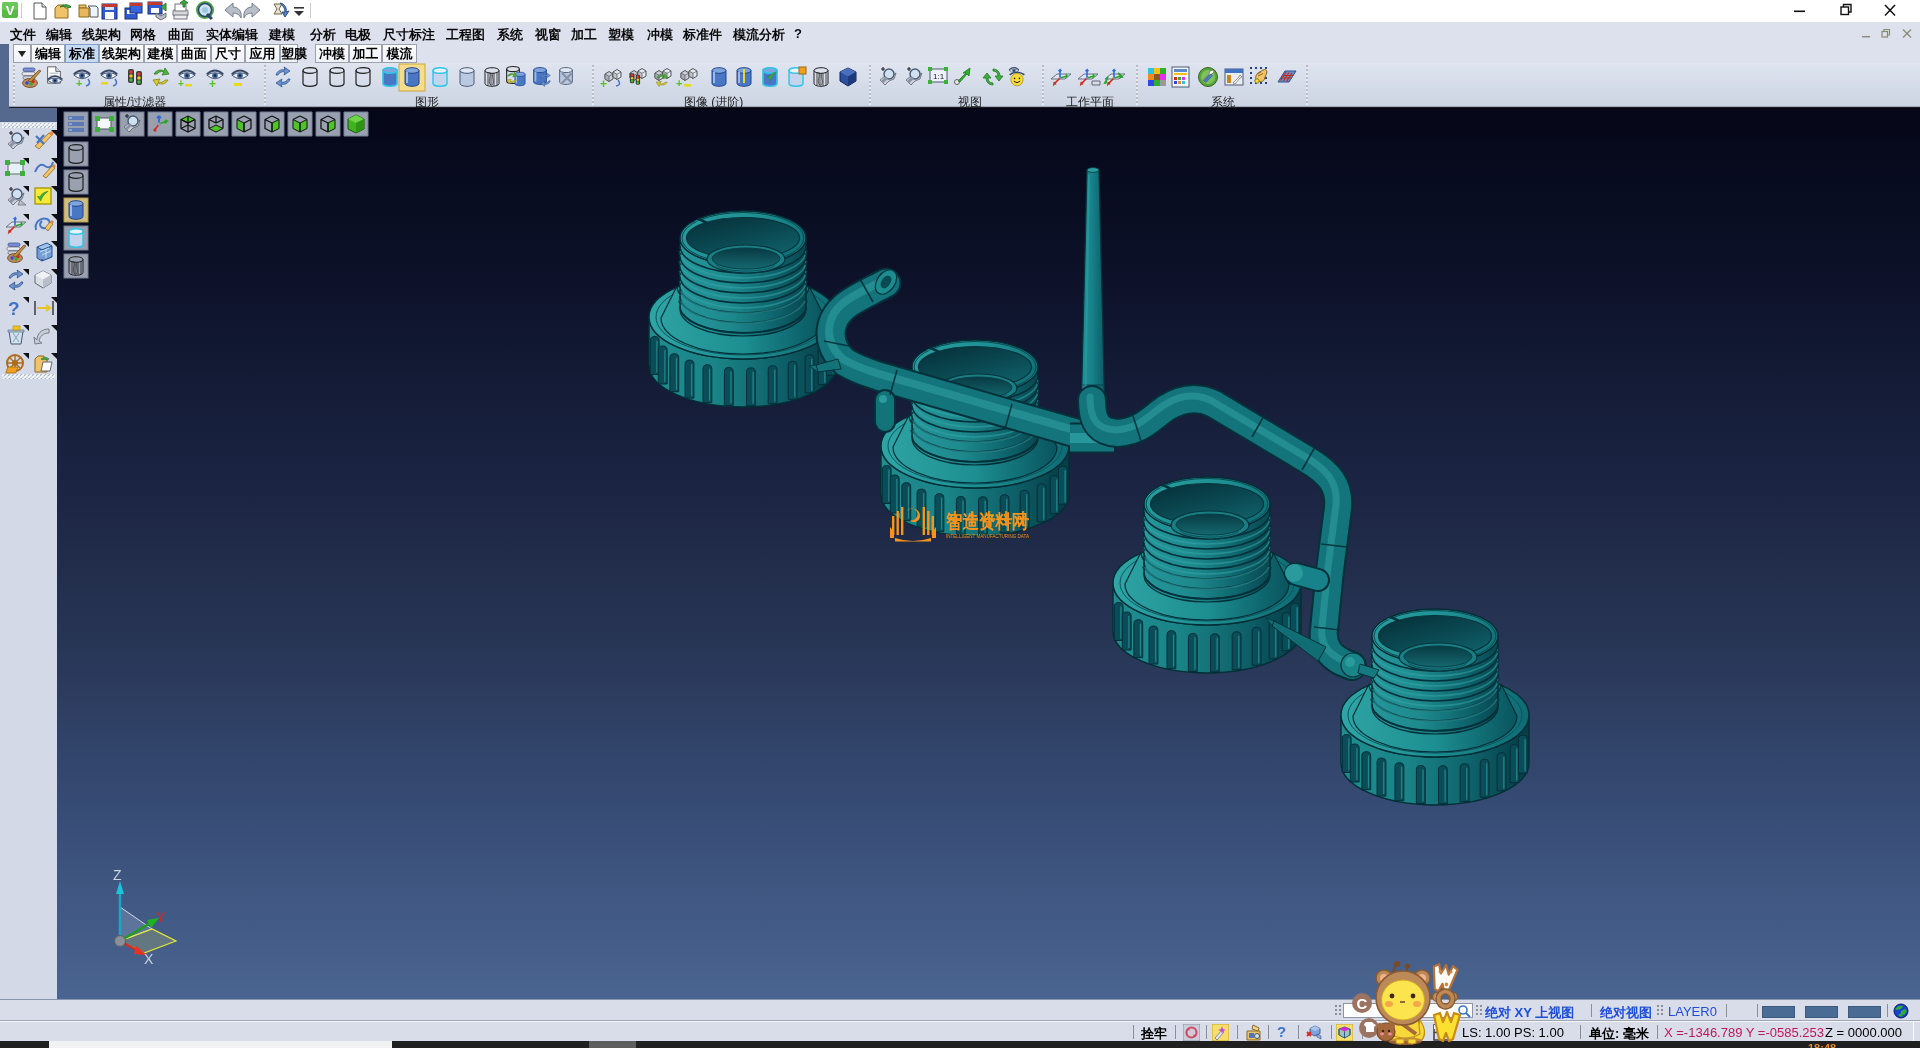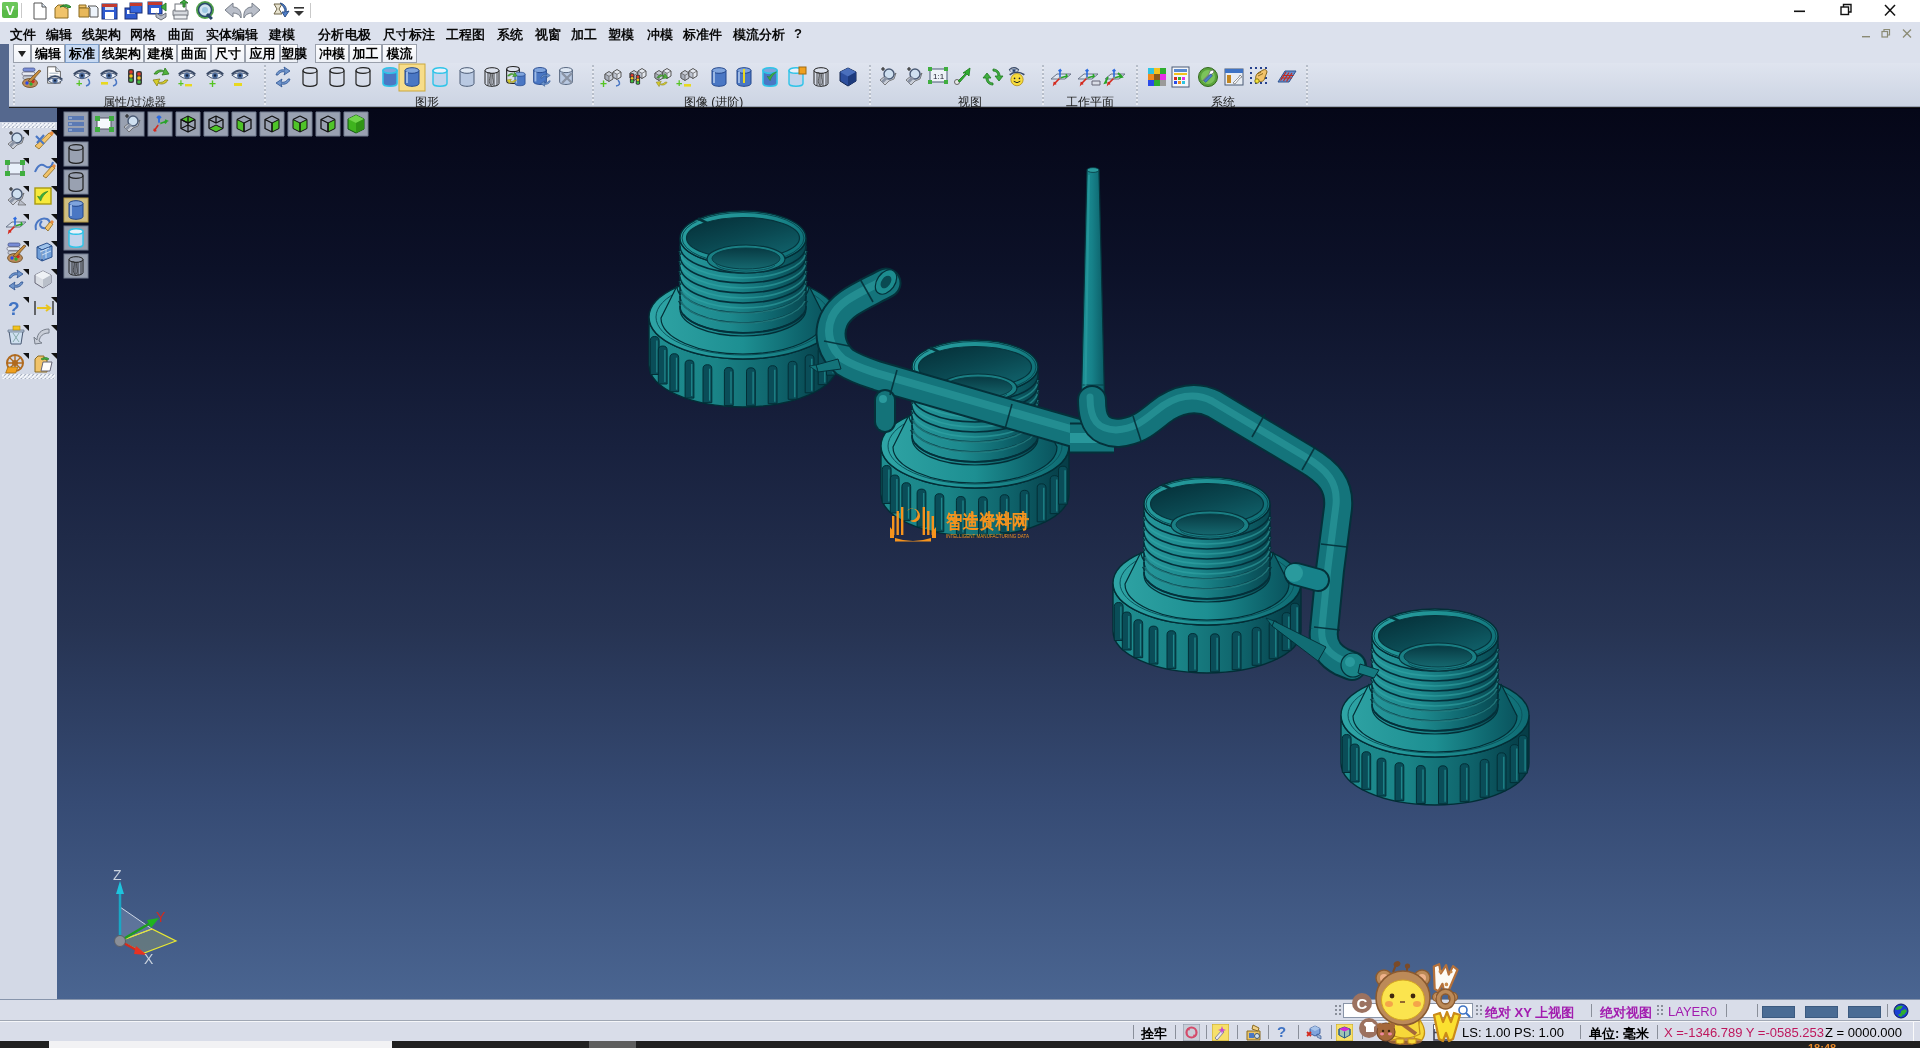--- a/index.html
+++ b/index.html
@@ -17,21 +17,21 @@
 #statussep{left:0;top:1020px;width:1920px;height:2px;background:linear-gradient(#a0a7b4 50%,#f5f6f9 50%);}
 #status2{left:0;top:1022px;width:1920px;height:19px;background:#d9dde9;text-align:right;}
 #bstrip{left:0;top:1041px;width:1920px;height:7px;background:#202020;}
 .mi{position:absolute;top:4px;font-size:13px;color:#0a0a0a;white-space:nowrap;font-weight:bold;}
 .tab{position:absolute;top:0;height:19px;background:linear-gradient(#fdfdfe,#eef1f7);border:1px solid #9aa0ac;font-size:13px;color:#000;text-align:center;line-height:18px;white-space:nowrap;font-weight:bold;}
 .tabsel{background:#c8daf3;border-color:#7e9ec9;font-weight:bold;}
 .glabel{position:absolute;top:31px;font-size:12px;color:#1c1c1c;white-space:nowrap;font-weight:normal;}
 .vsep{position:absolute;top:2px;height:40px;width:2px;background-image:repeating-linear-gradient(#b6bdc9 0 2px,#e8ebf2 2px 4px);}
 .s1sep{position:absolute;top:4px;height:13px;width:1px;background:#8a8f9a;}
 .s2sep{position:absolute;top:3px;height:14px;width:1px;background:#8a8f9a;}
-.s1txt{position:absolute;top:4px;font-size:13px;color:#a21caf;white-space:nowrap;}
+.s1txt{position:absolute;top:4px;font-size:13px;color:#1d4ed8;white-space:nowrap;}
 .s2txt{position:absolute;top:3px;font-size:13px;color:#000;white-space:nowrap;}
 .lrect{position:absolute;top:6px;width:33px;height:12px;background:#4a6b94;border:1px solid #3c5a80;}
 </style></head>
 <body>
 <div class="abs" id="titlebar">
 <svg class="abs" style="left:0;top:0" width="320" height="22" viewBox="0 0 320 22">
  <rect x="2" y="2" width="16" height="16" rx="2" fill="#58b947"></rect>
       <rect x="2" y="2" width="16" height="8" rx="2" fill="#7dd36a" opacity=".55"></rect>
       <text x="10" y="15" font-size="13" font-weight="bold" fill="#fff" text-anchor="middle" font-family="Liberation Sans">V</text>
  <rect x="21" y="3" width="1" height="15" fill="#c9c9c9"></rect>
@@ -108,21 +108,21 @@
 </svg>
 </div>
 <div class="abs" id="menubar">
 <span class="mi" style="left:10px">文件</span>
     <span class="mi" style="left:46px">编辑</span>
     <span class="mi" style="left:82px">线架构</span>
     <span class="mi" style="left:130px">网格</span>
     <span class="mi" style="left:168px">曲面</span>
     <span class="mi" style="left:206px">实体编辑</span>
     <span class="mi" style="left:269px">建模</span>
-    <span class="mi" style="left:318px">分析</span>
+    <span class="mi" style="left:310px">分析</span>
     <span class="mi" style="left:345px">电极</span>
     <span class="mi" style="left:383px">尺寸标注</span>
     <span class="mi" style="left:446px">工程图</span>
     <span class="mi" style="left:497px">系统</span>
     <span class="mi" style="left:535px">视窗</span>
     <span class="mi" style="left:571px">加工</span>
     <span class="mi" style="left:608px">塑模</span>
     <span class="mi" style="left:647px">冲模</span>
     <span class="mi" style="left:683px">标准件</span>
     <span class="mi" style="left:733px">模流分析</span>

